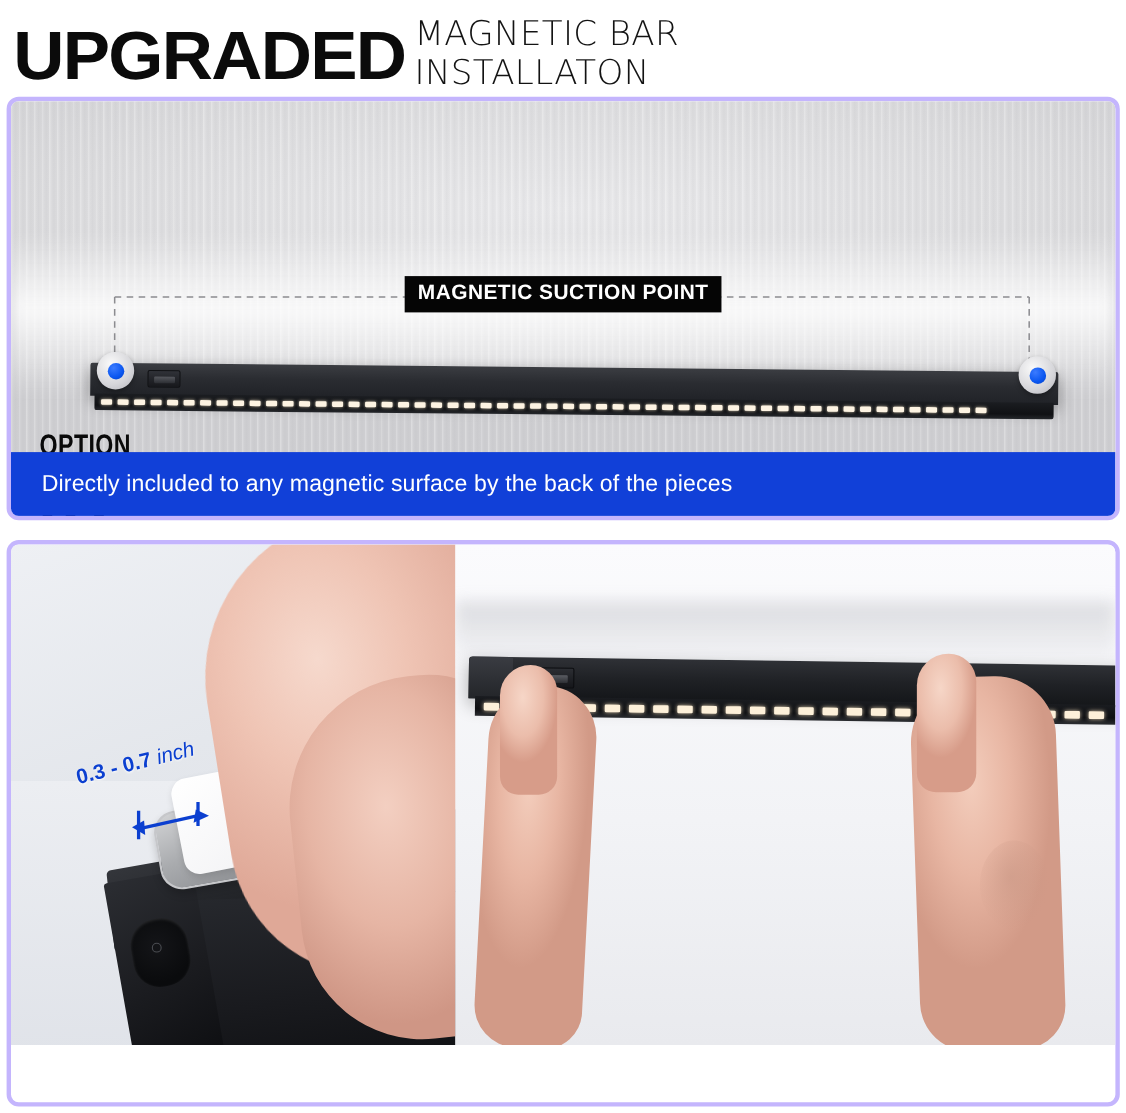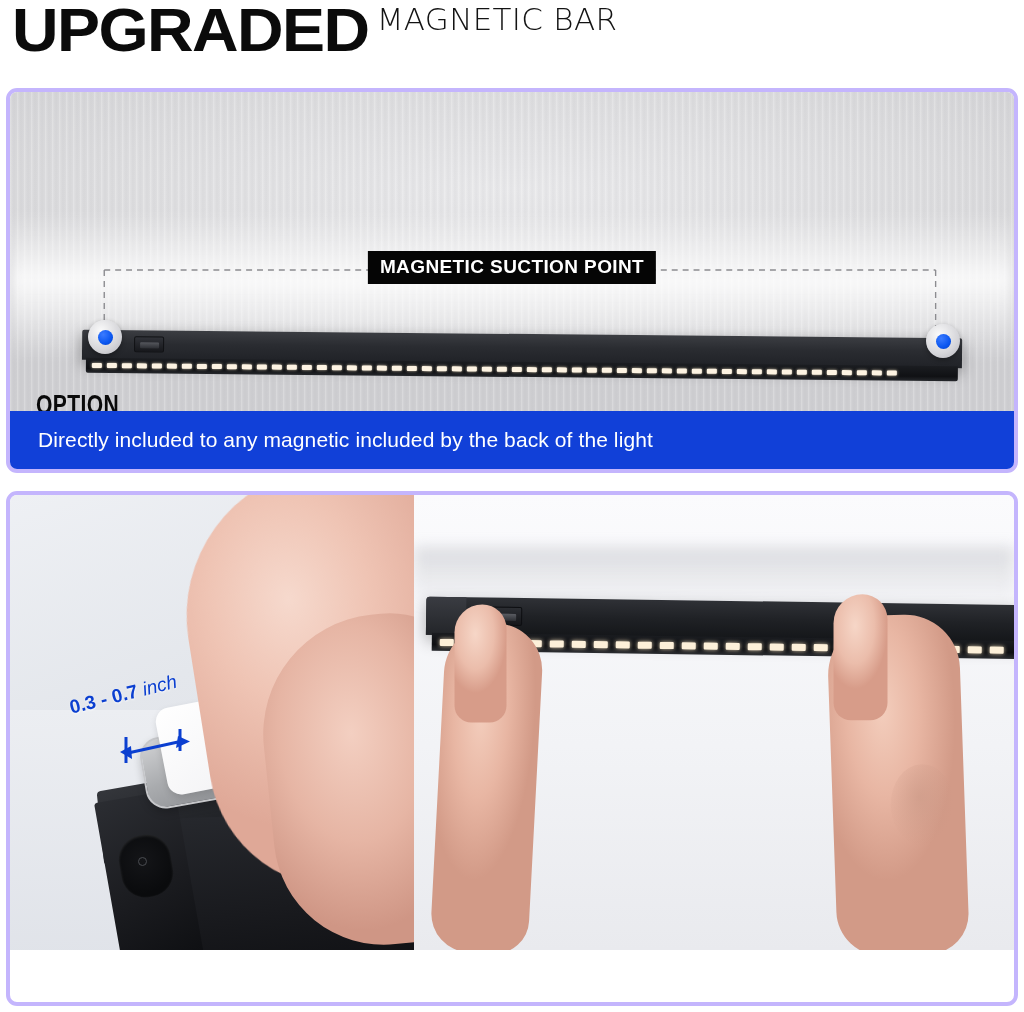--- a/index.html
+++ b/index.html
@@ -12,21 +12,21 @@
     overflow: hidden;
     position: relative;
   }
 
   
   #header {
     position: absolute;
     left: 0; top: 0;
     width: 1024px; height: 84px;
     display: flex;
-    align-items: flex-start;
+    align-items: flex-end;
     padding-left: 12px;
   }
   #header-main {
     font-size: 62px;
     font-weight: bold;
     letter-spacing: -1.5px;
     color: #0b0b0b;
     line-height: 64px;
     transform: scaleX(1.04);
     transform-origin: left top;
@@ -420,20 +420,21 @@
     backdrop-filter: blur(1px);
   }
 </style>
 </head>
 <body>
 
 <div id="header">
   <div id="header-main">UPGRADED</div>
   <div id="header-sub">
     <div class="header-sub-line">MAGNETIC BAR</div>
+    <div class="header-sub-line">INSTALLATON</div>
   </div>
 </div>
 
 <div class="panel" id="panel-option-01">
 
   <div id="scene-01">
     <div class="brush"></div>
     <div class="sheen"></div>
 
     <svg id="callout-01" viewBox="0 0 1012 325" preserveAspectRatio="none">
@@ -509,21 +510,21 @@
     <div class="magnet-point" id="magnet-left"></div>
     <div class="magnet-point" id="magnet-right"></div>
 
     <div class="option-badge" id="badge-01">
       <span class="word">OPTION</span>
       <span class="num">01</span>
     </div>
   </div>
 
   <div class="caption-bar">
-    <div class="caption-text"><span>Directly included to any </span><b>magnetic</b><span> included by the back of the light</span></div>
+    <div class="caption-text"><span>Directly included to any </span><b>magnetic</b><span> surface by the back of the pieces</span></div>
   </div>
 </div>
 
 <div class="panel" id="panel-option-02">
 
   <div id="photos-02">
 
     <div id="photo-left">
       <div class="desk"></div>
       <div class="block-top"></div>

